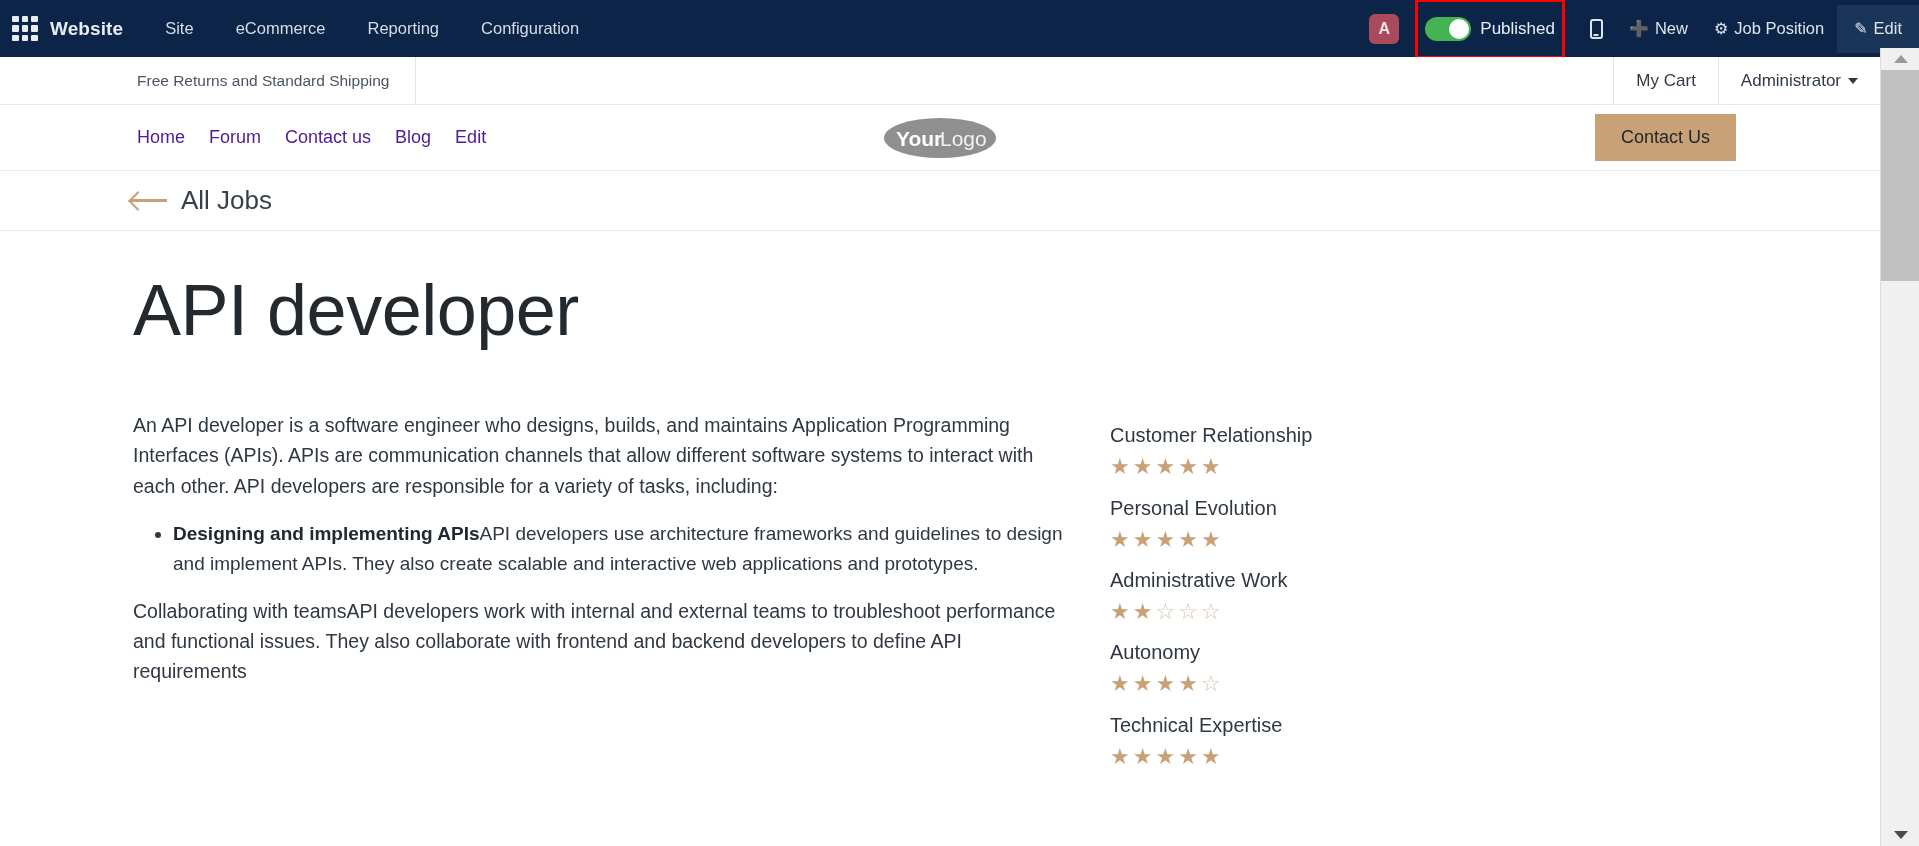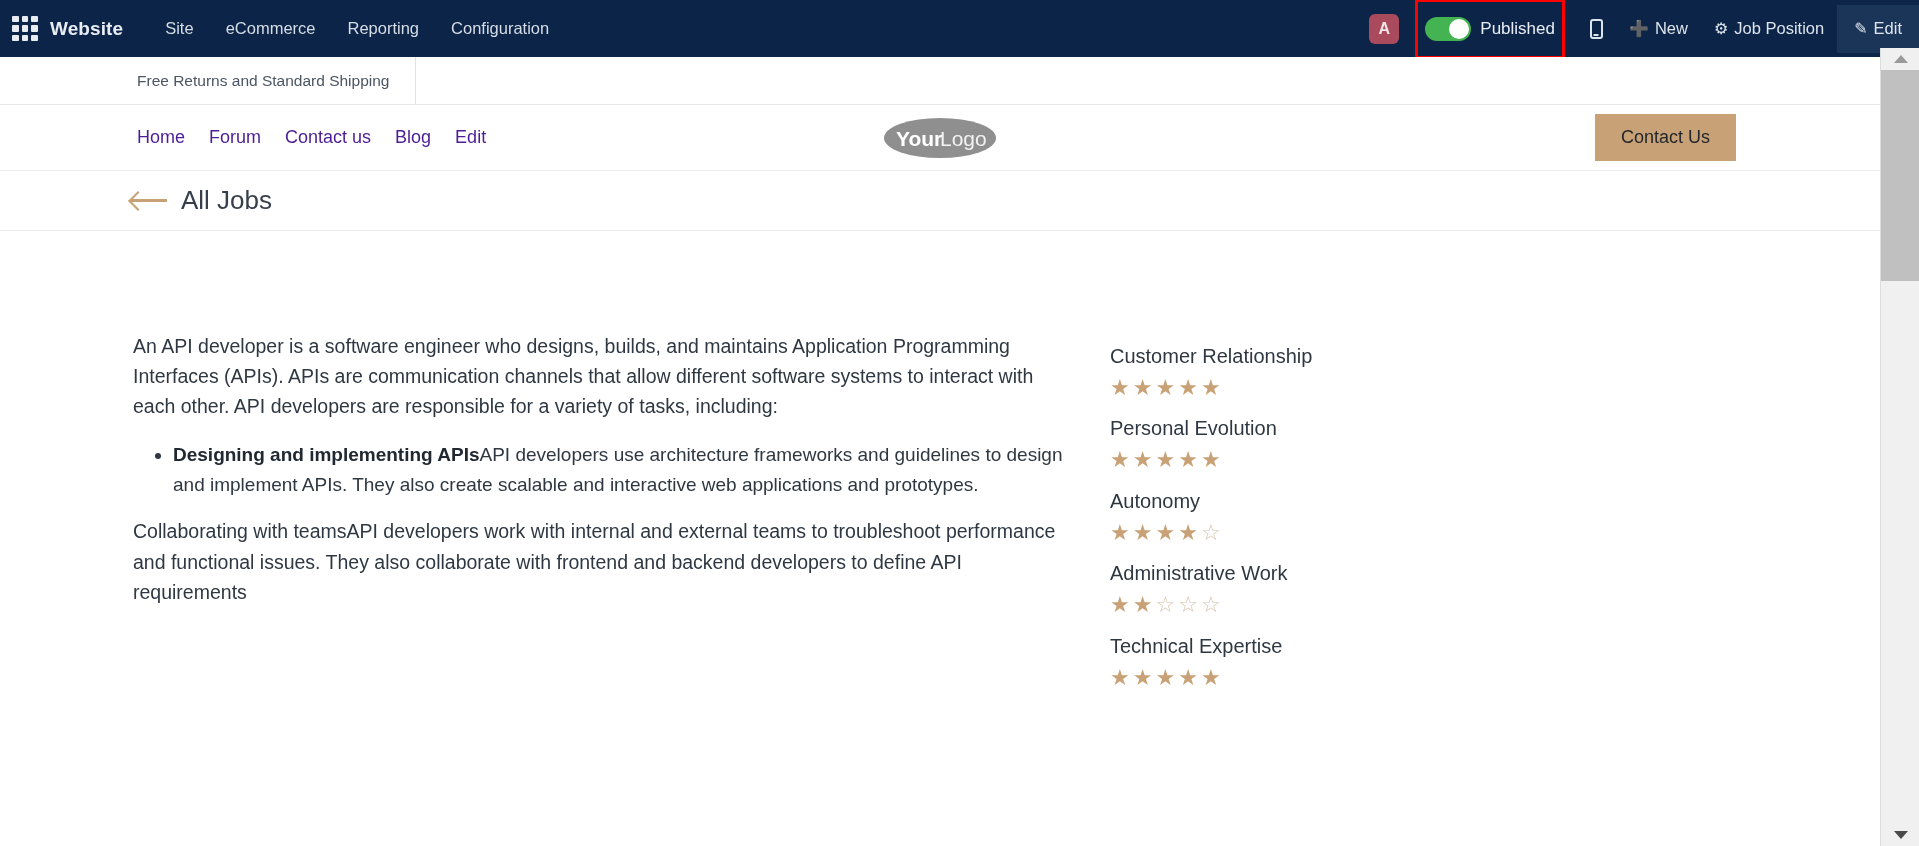--- a/index.html
+++ b/index.html
@@ -15,21 +15,21 @@
     height:57px; background:#0b2447; display:flex; align-items:center;
     color:#e9edf3; font-size:17px; position:relative;
   }
   .grid-icon{
     width:26px; height:26px; margin-left:12px; margin-right:12px;
     display:grid; grid-template-columns:repeat(3,1fr); grid-template-rows:repeat(3,1fr);
     gap:3px; cursor:pointer;
   }
   .grid-icon i{ background:#e9edf3; display:block; border-radius:1px; }
   .odoo-brand{ font-size:19px; font-weight:600; margin-right:28px; letter-spacing:.1px; }
-  .odoo-menu{ display:flex; align-items:center; gap:4px; }
+  .odoo-menu{ display:flex; align-items:center; gap:14px; }
   .odoo-menu a{
     color:#d6dde6; text-decoration:none; font-size:16.5px;
     padding:14px 14px; display:inline-block; white-space:nowrap;
   }
   .odoo-right{
     margin-left:auto; display:flex; align-items:center; height:100%;
   }
   .avatar-a{
     width:30px; height:30px; border-radius:6px; background:#a94b5c;
     color:#f4e4e7; display:flex; align-items:center; justify-content:center;
@@ -276,20 +276,27 @@
   </div>
 </div>
 
 <div class="site">
 
   <div class="promo-row">
     <div class="promo-left">
       <div class="promo-text">Free Returns and Standard Shipping</div>
       <div class="promo-spacer"></div>
     </div>
+    <div class="promo-right">
+      <a href="#">My Cart</a>
+      <a href="#">
+        <span>Administrator</span>
+        <span class="caret-dn"></span>
+      </a>
+    </div>
   </div>
 
   <div class="nav-row">
     <div class="nav-links">
       <a href="#">Home</a>
       <a href="#">Forum</a>
       <a href="#">Contact us</a>
       <a href="#">Blog</a>
       <a href="#">Edit</a>
     </div>
@@ -308,20 +315,21 @@
   </div>
 
   <div class="back-bar">
     <a href="#">
       <span class="arrow-left"></span>
       <span>All Jobs</span>
     </a>
   </div>
 
   <div class="hero">
+    <h1 class="hero-title">API developer</h1>
   </div>
 
   <div class="content">
     <div class="col-main">
       <p>An API developer is a software engineer who designs, builds, and maintains Application Programming Interfaces (APIs). APIs are communication channels that allow different software systems to interact with each other. API developers are responsible for a variety of tasks, including:</p>
       <ul>
         <li><b>Designing and implementing APIs</b><span>API developers use architecture frameworks and guidelines to design and implement APIs. They also create scalable and interactive web applications and prototypes.</span></li>
       </ul>
       <p>Collaborating with teamsAPI developers work with internal and external teams to troubleshoot performance and functional issues. They also collaborate with frontend and backend developers to define API requirements</p>
     </div>
@@ -329,26 +337,26 @@
     <div class="col-side">
       <div class="rating-block">
         <div class="rating-name">Customer Relationship</div>
         <div class="stars"><span>★</span><span>★</span><span>★</span><span>★</span><span>★</span></div>
       </div>
       <div class="rating-block">
         <div class="rating-name">Personal Evolution</div>
         <div class="stars"><span>★</span><span>★</span><span>★</span><span>★</span><span>★</span></div>
       </div>
       <div class="rating-block">
+        <div class="rating-name">Administrative Work</div>
+        <div class="stars"><span>★</span><span>★</span><span class="off">☆</span><span class="off">☆</span><span class="off">☆</span></div>
+      </div>
+      <div class="rating-block">
         <div class="rating-name">Autonomy</div>
         <div class="stars"><span>★</span><span>★</span><span>★</span><span>★</span><span class="off">☆</span></div>
-      </div>
-      <div class="rating-block">
-        <div class="rating-name">Administrative Work</div>
-        <div class="stars"><span>★</span><span>★</span><span class="off">☆</span><span class="off">☆</span><span class="off">☆</span></div>
       </div>
       <div class="rating-block">
         <div class="rating-name">Technical Expertise</div>
         <div class="stars"><span>★</span><span>★</span><span>★</span><span>★</span><span>★</span></div>
       </div>
     </div>
   </div>
 </div>
 
 <div class="vscroll">

